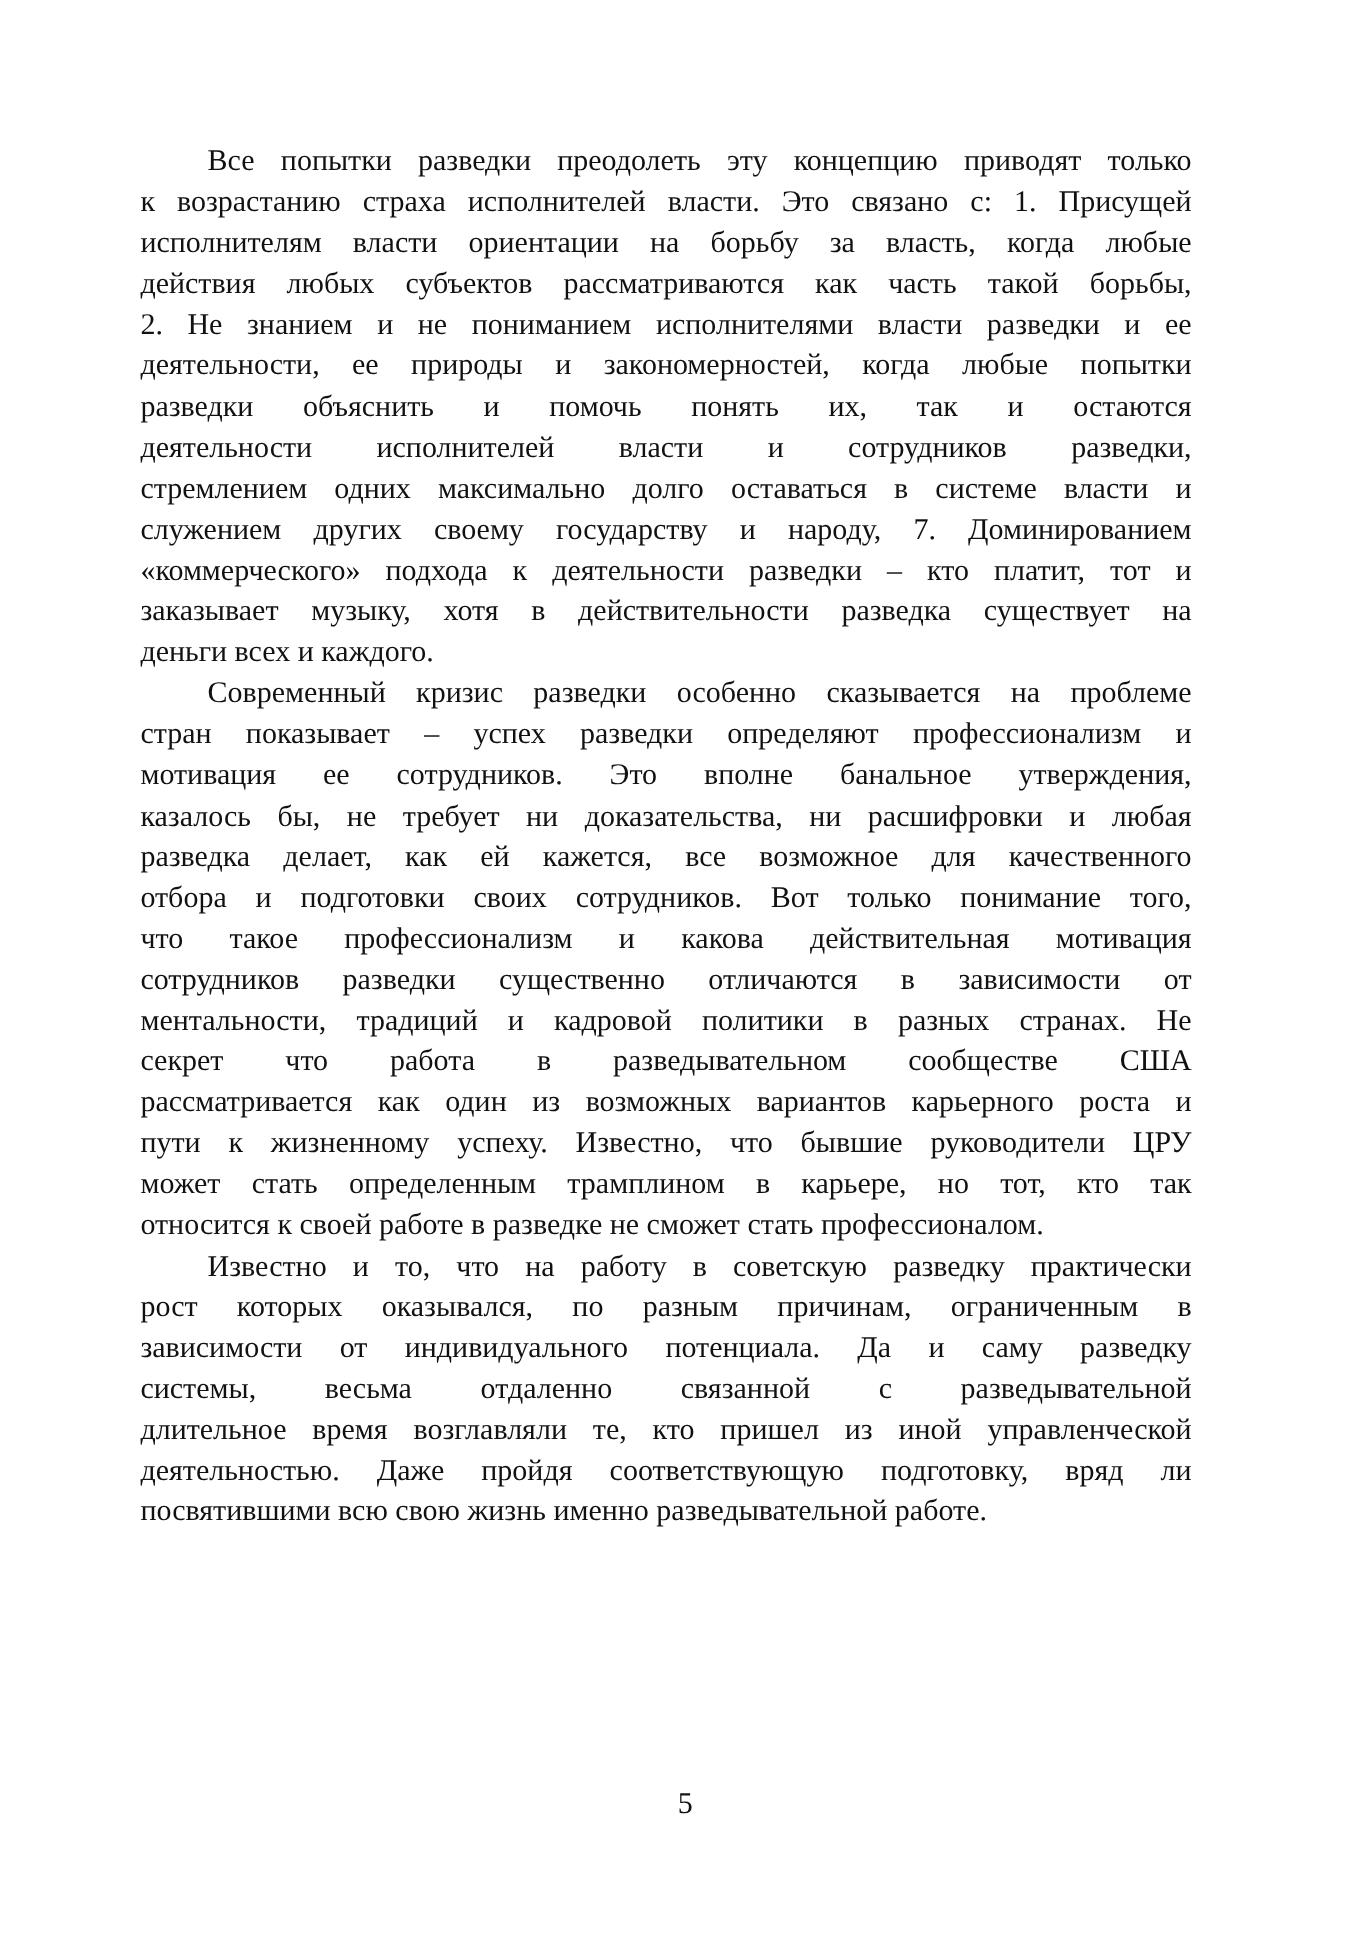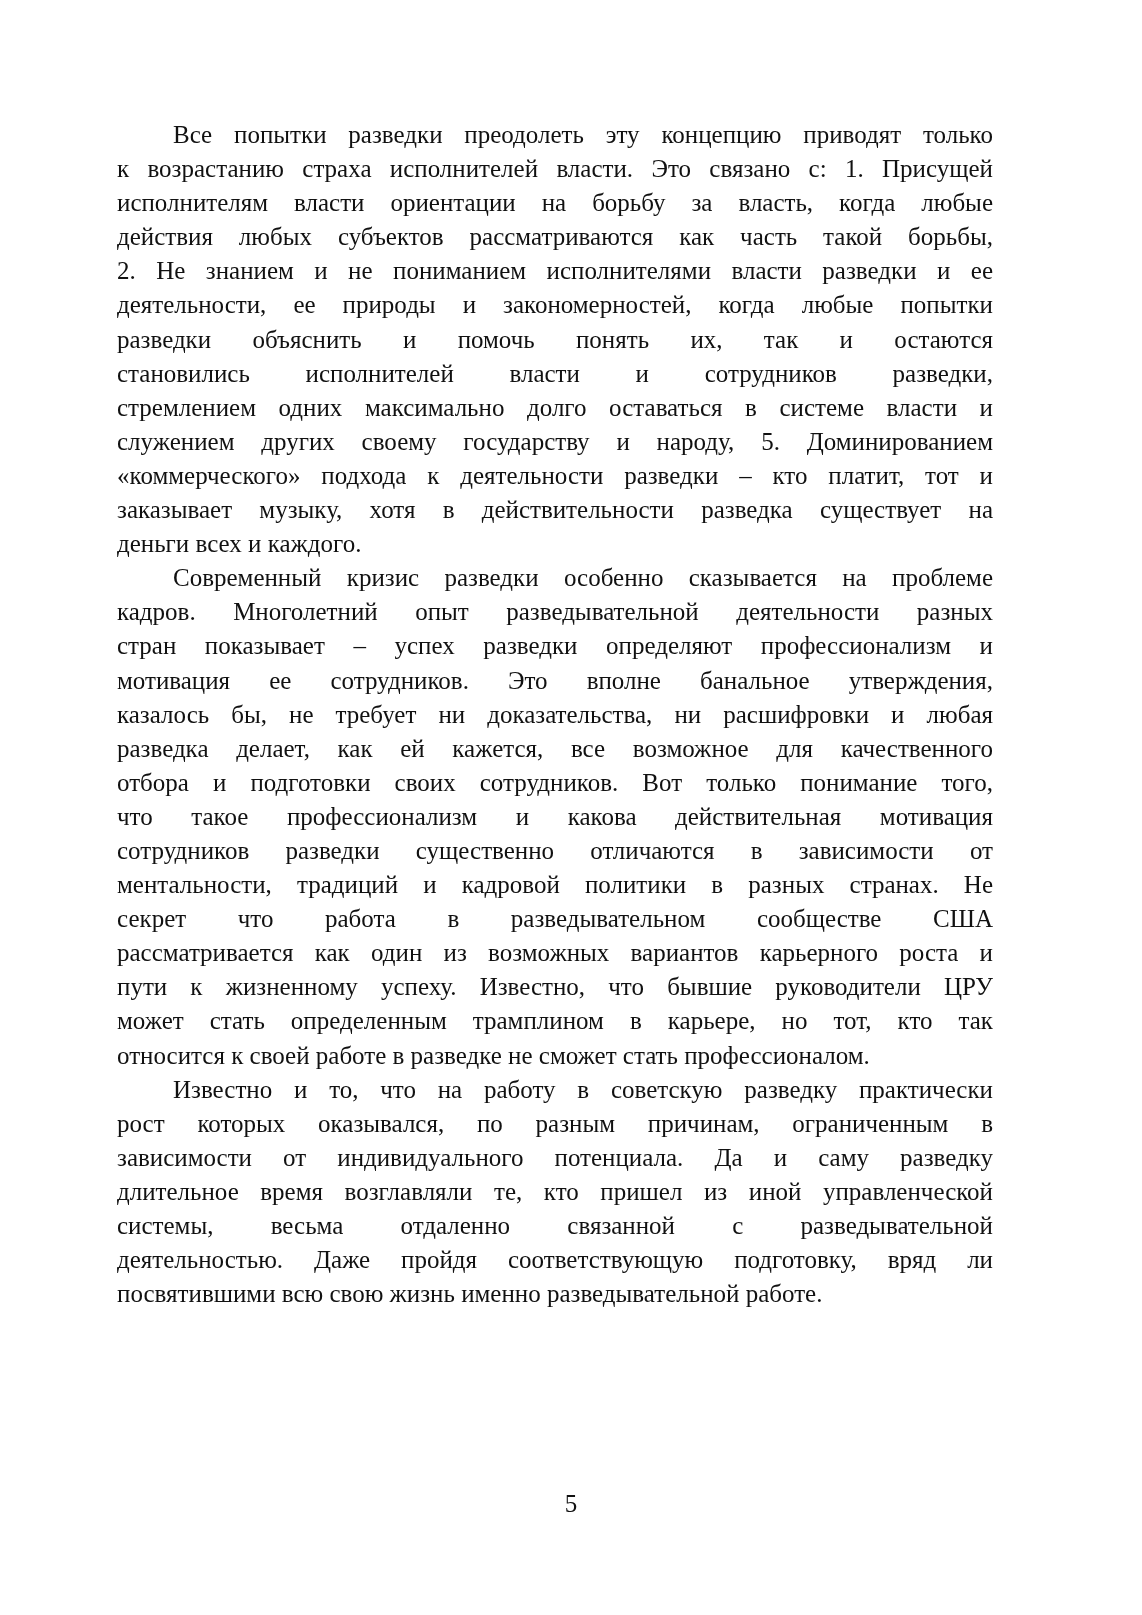--- a/index.html
+++ b/index.html
@@ -31,52 +31,51 @@
   <div class="text-block">
 
     <p class="para">
       <span class="line indent">Все попытки разведки преодолеть эту концепцию приводят только</span>
       <span class="line">к возрастанию страха исполнителей власти. Это связано с: 1. Присущей</span>
       <span class="line">исполнителям власти ориентации на борьбу за власть, когда любые</span>
       <span class="line">действия любых субъектов рассматриваются как часть такой борьбы,</span>
       <span class="line">2. Не знанием и не пониманием исполнителями власти разведки и ее</span>
       <span class="line">деятельности, ее природы и закономерностей, когда любые попытки</span>
       <span class="line">разведки объяснить и помочь понять их, так и остаются</span>
-      <span class="line">становились исполнителей власти и сотрудников разведки,</span>
+      <span class="line">деятельности исполнителей власти и сотрудников разведки,</span>
       <span class="line">стремлением одних максимально долго оставаться в системе власти и</span>
-      <span class="line">служением других своему государству и народу, 5. Доминированием</span>
+      <span class="line">служением других своему государству и народу, 7. Доминированием</span>
       <span class="line">«коммерческого» подхода к деятельности разведки – кто платит, тот и</span>
       <span class="line">заказывает музыку, хотя в действительности разведка существует на</span>
       <span class="line last">деньги всех и каждого.</span>
     </p>
 
     <p class="para">
       <span class="line indent">Современный кризис разведки особенно сказывается на проблеме</span>
-      <span class="line">кадров. Многолетний опыт разведывательной деятельности разных</span>
       <span class="line">стран показывает – успех разведки определяют профессионализм и</span>
       <span class="line">мотивация ее сотрудников. Это вполне банальное утверждения,</span>
       <span class="line">казалось бы, не требует ни доказательства, ни расшифровки и любая</span>
       <span class="line">разведка делает, как ей кажется, все возможное для качественного</span>
       <span class="line">отбора и подготовки своих сотрудников. Вот только понимание того,</span>
       <span class="line">что такое профессионализм и какова действительная мотивация</span>
       <span class="line">сотрудников разведки существенно отличаются в зависимости от</span>
       <span class="line">ментальности, традиций и кадровой политики в разных странах. Не</span>
       <span class="line">секрет что работа в разведывательном сообществе США</span>
       <span class="line">рассматривается как один из возможных вариантов карьерного роста и</span>
       <span class="line">пути к жизненному успеху. Известно, что бывшие руководители ЦРУ</span>
       <span class="line">может стать определенным трамплином в карьере, но тот, кто так</span>
       <span class="line last">относится к своей работе в разведке не сможет стать профессионалом.</span>
     </p>
 
     <p class="para">
       <span class="line indent">Известно и то, что на работу в советскую разведку практически</span>
       <span class="line">рост которых оказывался, по разным причинам, ограниченным в</span>
       <span class="line">зависимости от индивидуального потенциала. Да и саму разведку</span>
+      <span class="line">системы, весьма отдаленно связанной с разведывательной</span>
       <span class="line">длительное время возглавляли те, кто пришел из иной управленческой</span>
-      <span class="line">системы, весьма отдаленно связанной с разведывательной</span>
       <span class="line">деятельностью. Даже пройдя соответствующую подготовку, вряд ли</span>
       <span class="line last">посвятившими всю свою жизнь именно разведывательной работе.</span>
     </p>
 
   </div>
 
   <div class="page-number">5</div>
 </div>
 
 </body></html>

